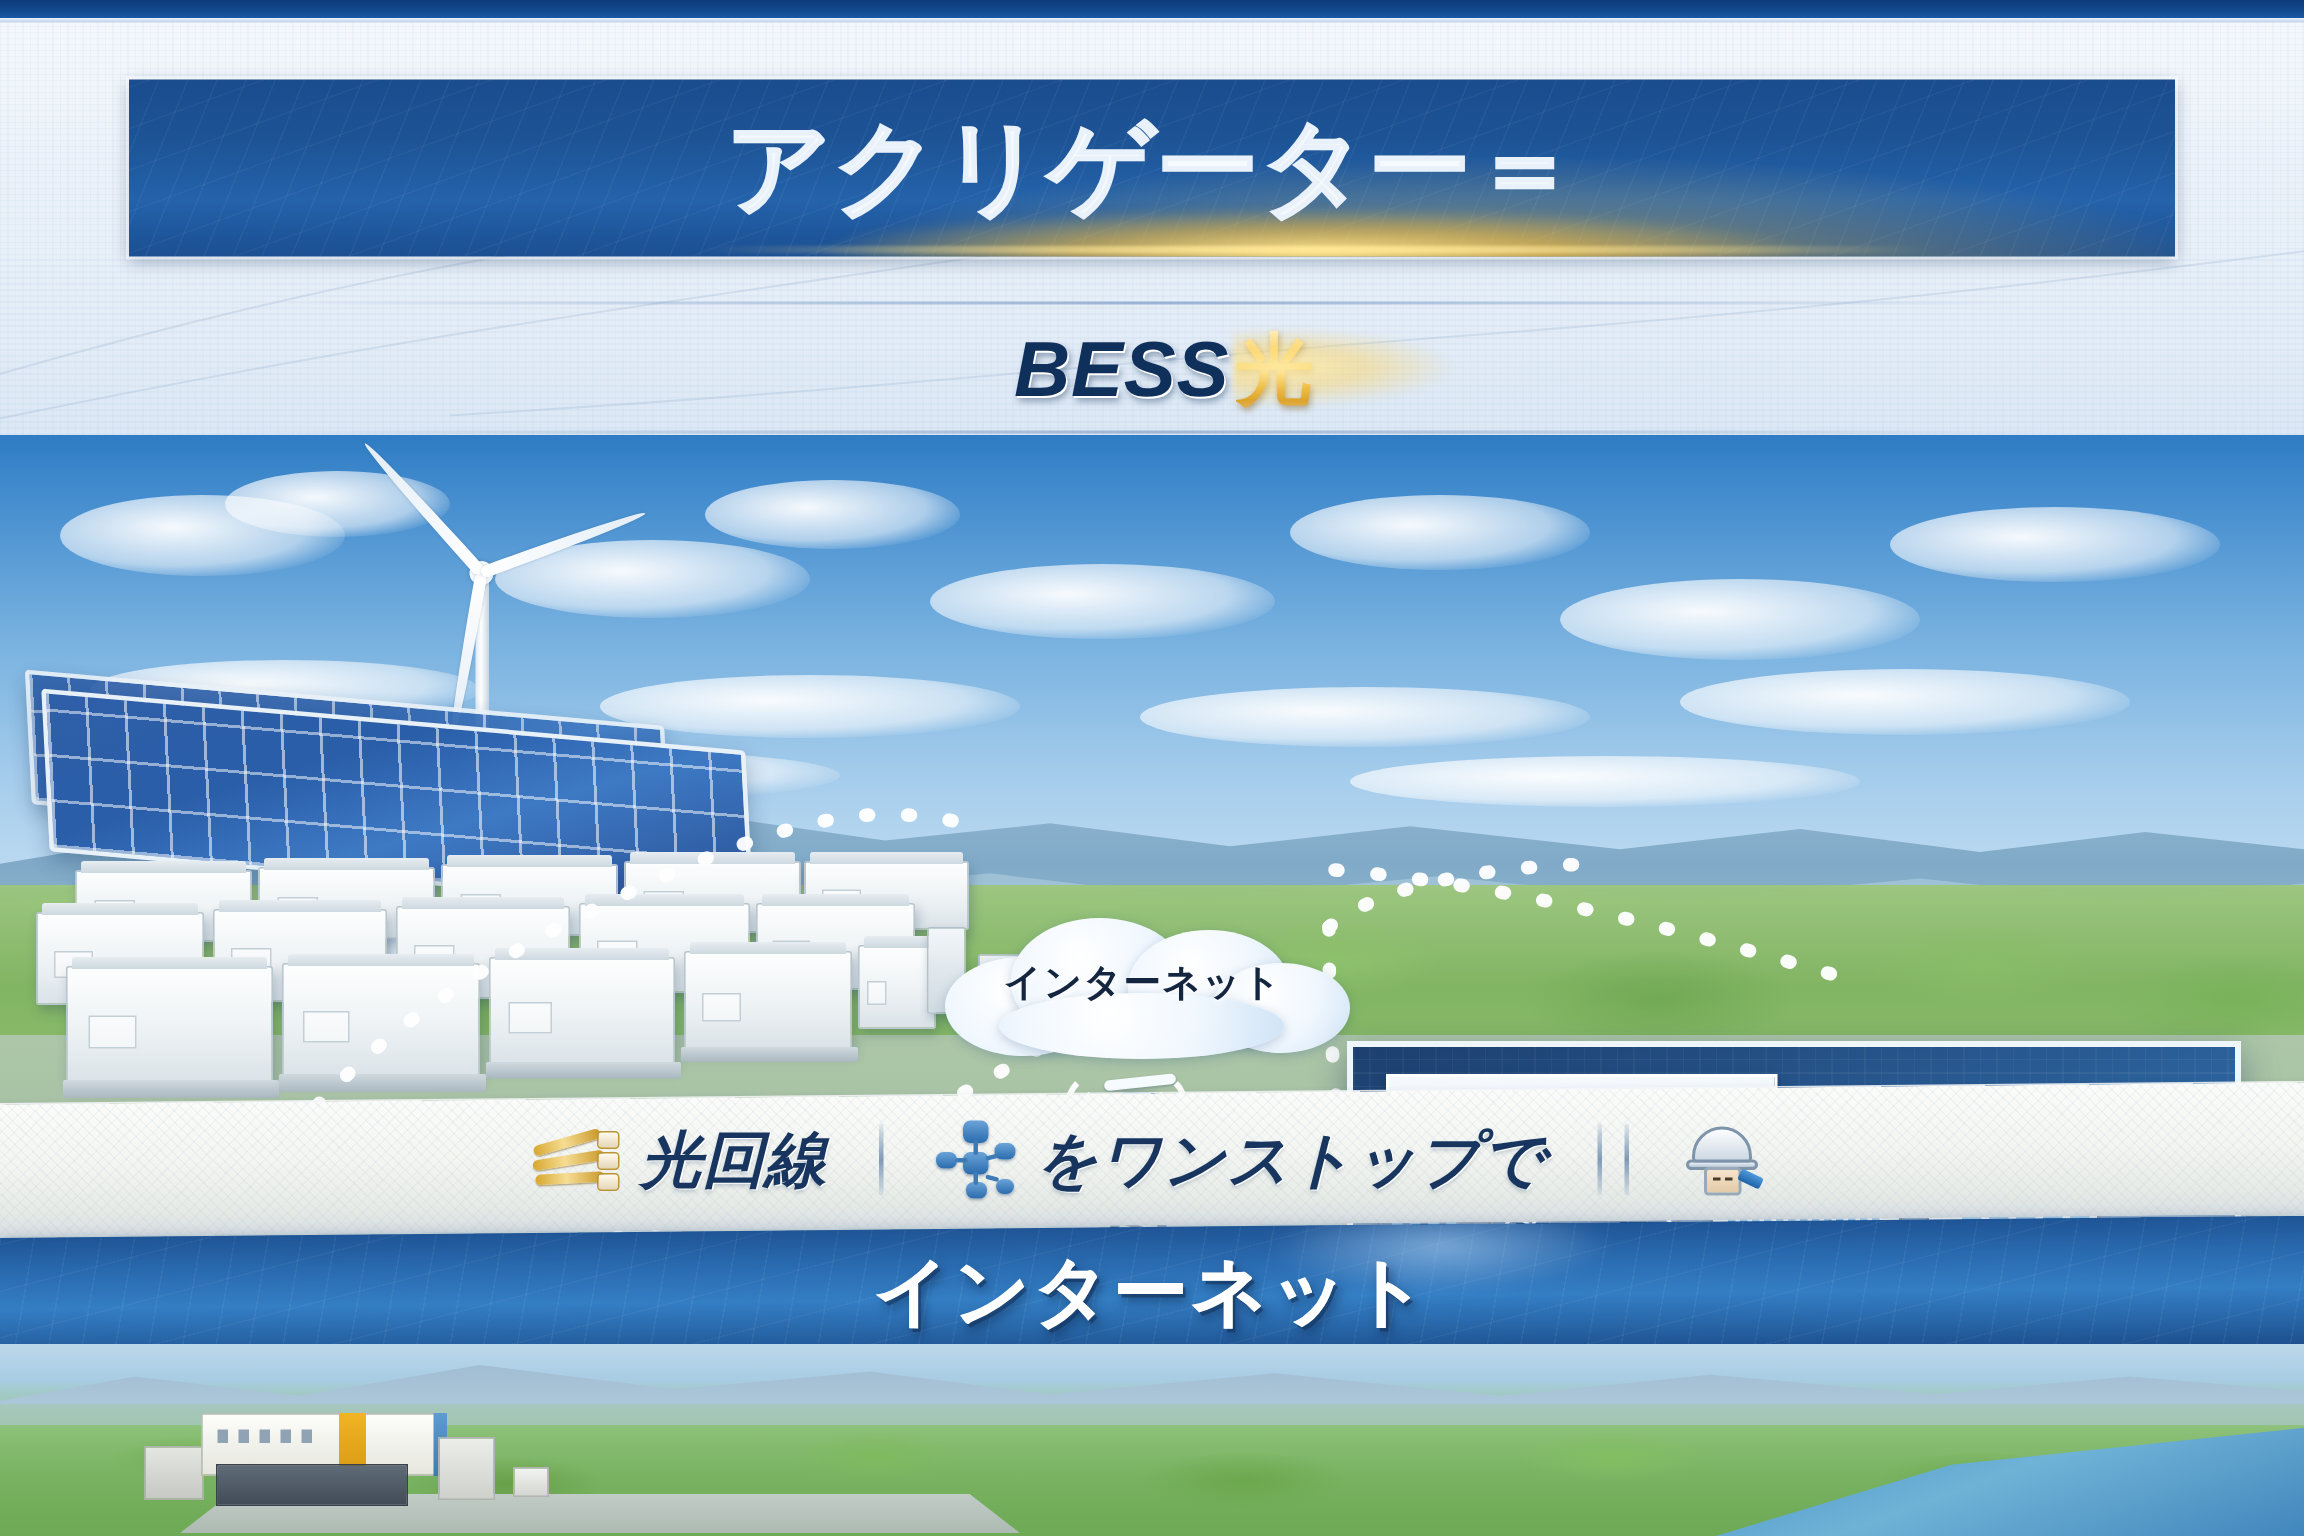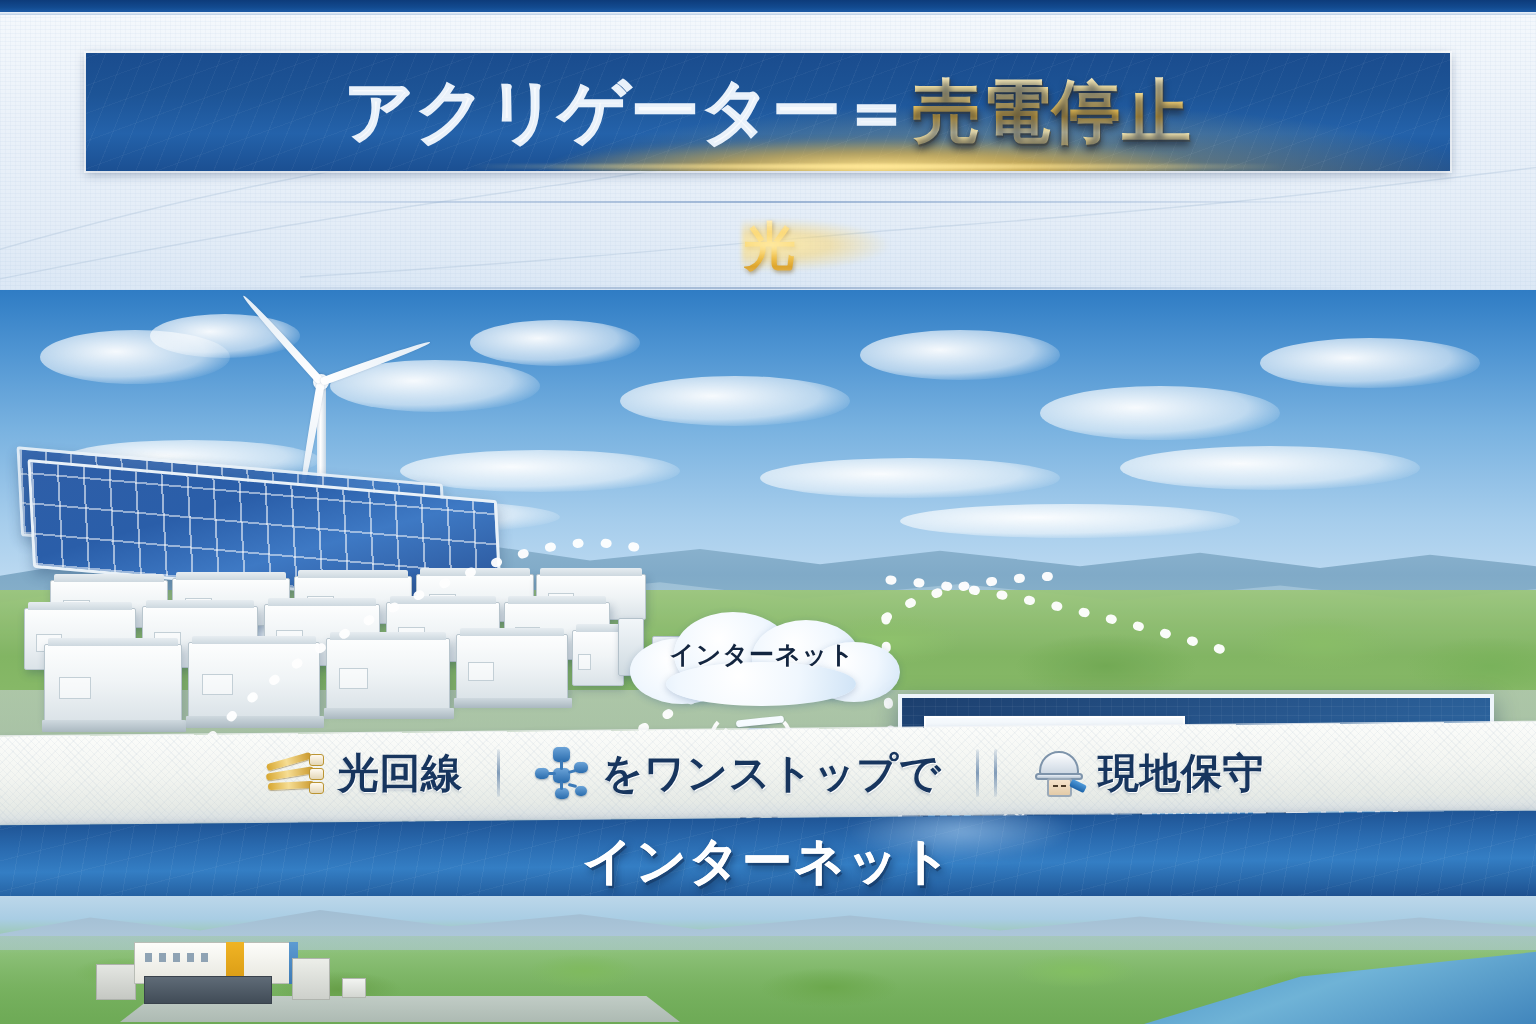--- a/index.html
+++ b/index.html
@@ -435,20 +435,21 @@
   .featurebar::before{
     content:""; position:absolute; inset:0;
     background-image:
       repeating-linear-gradient(45deg, rgba(180,195,210,.14) 0 1px, transparent 1px 5px),
       repeating-linear-gradient(-45deg, rgba(180,195,210,.12) 0 1px, transparent 1px 6px);
   }
   .feat-inner{
     position:absolute; inset:0; display:flex; align-items:center; justify-content:center;
     transform:skewY(.55deg);
     gap:15px;
+    font-style:italic;
   }
   .feat{
     display:flex; align-items:center; gap:12px; padding:0 20px;
     white-space:nowrap;
   }
   .feat-label{
     font-size:41px; font-weight:bold; color:#17355e; letter-spacing:.5px;
     text-shadow:1px 1px 0 rgba(255,255,255,.95), 0 2px 3px rgba(40,70,110,.25);
   }
   .feat-sep{
@@ -632,28 +633,28 @@
         <path d="M120 100 L 300 100 L 360 60 L 760 60"></path>
         <path d="M1420 110 L 1180 110 L 1120 150 L 820 150"></path>
       </g>
     </svg>
 
     <div class="headline-band">
       <div class="headline-glow"></div>
       <div class="headline-underglow"></div>
       <div class="headline-text">
         <span class="hl-white">アクリゲーター＝</span>
-        <span class="hl-gold">売電停止</span>
       </div>
     </div>
 
     <div class="sub-rule-top"></div>
 
     <div class="subtitle-wrap">
       <div class="subtitle">
+        <span class="sub-bess">BESS</span>
         <span class="sub-hikari">光</span>
         <span class="sub-flare"></span>
       </div>
     </div>
 
     <div class="sub-rule-bot"></div>
   </div>
 
   <div class="scene">
     <div class="sky"></div>
@@ -979,21 +980,20 @@
       <div class="feat">
         <div class="f-icon ic-helm">
           <div class="hat"></div>
           <div class="brim"></div>
           <div class="face">
             <div class="eye" style="left:4px;"></div>
             <div class="eye" style="right:4px;"></div>
           </div>
           <div class="tool"></div>
         </div>
-        <span class="feat-label">現地保守</span>
       </div>
 
     </div>
   </div>
 
   <div class="onestop">
     <div class="onestop-glow"></div>
     <div class="onestop-inner">
       <span class="onestop-text">インターネット</span>
     </div>

